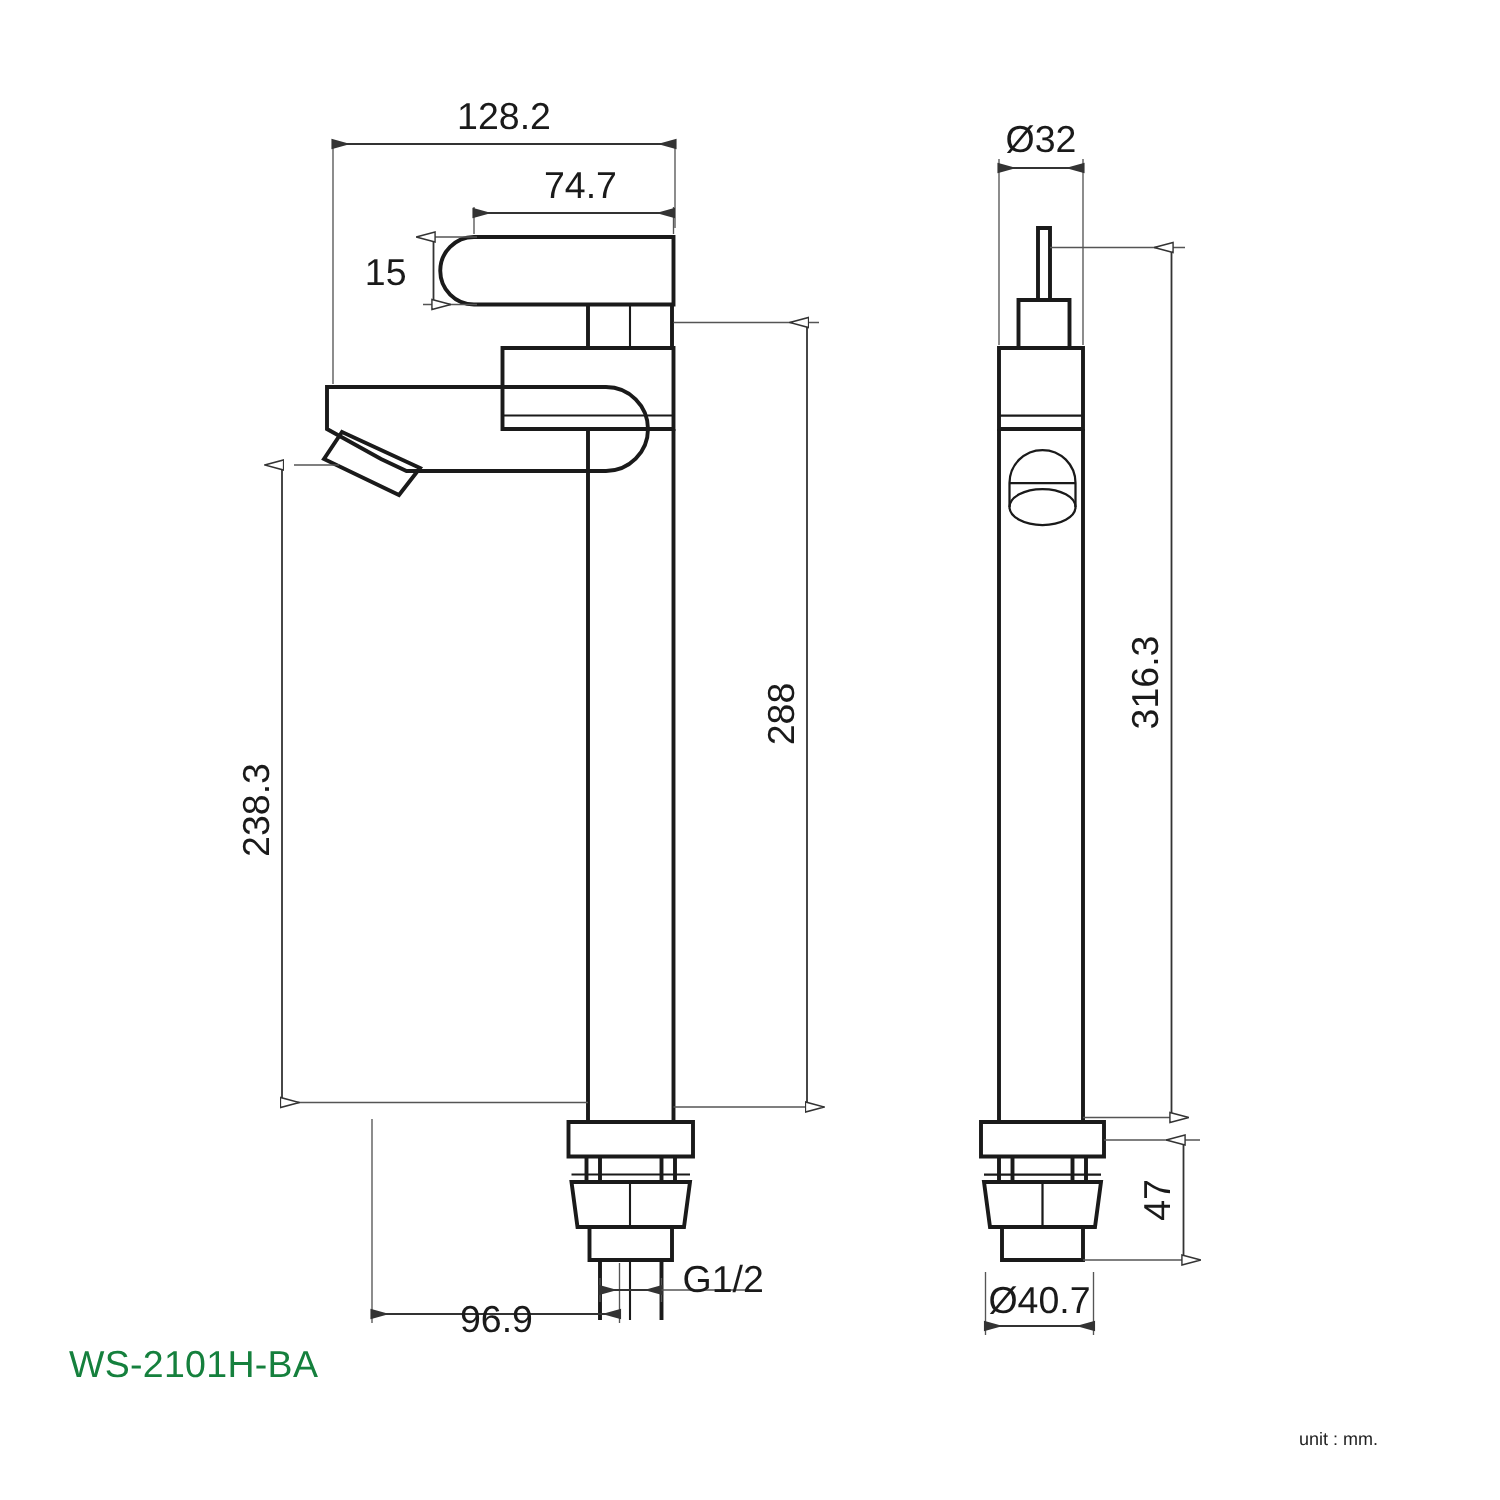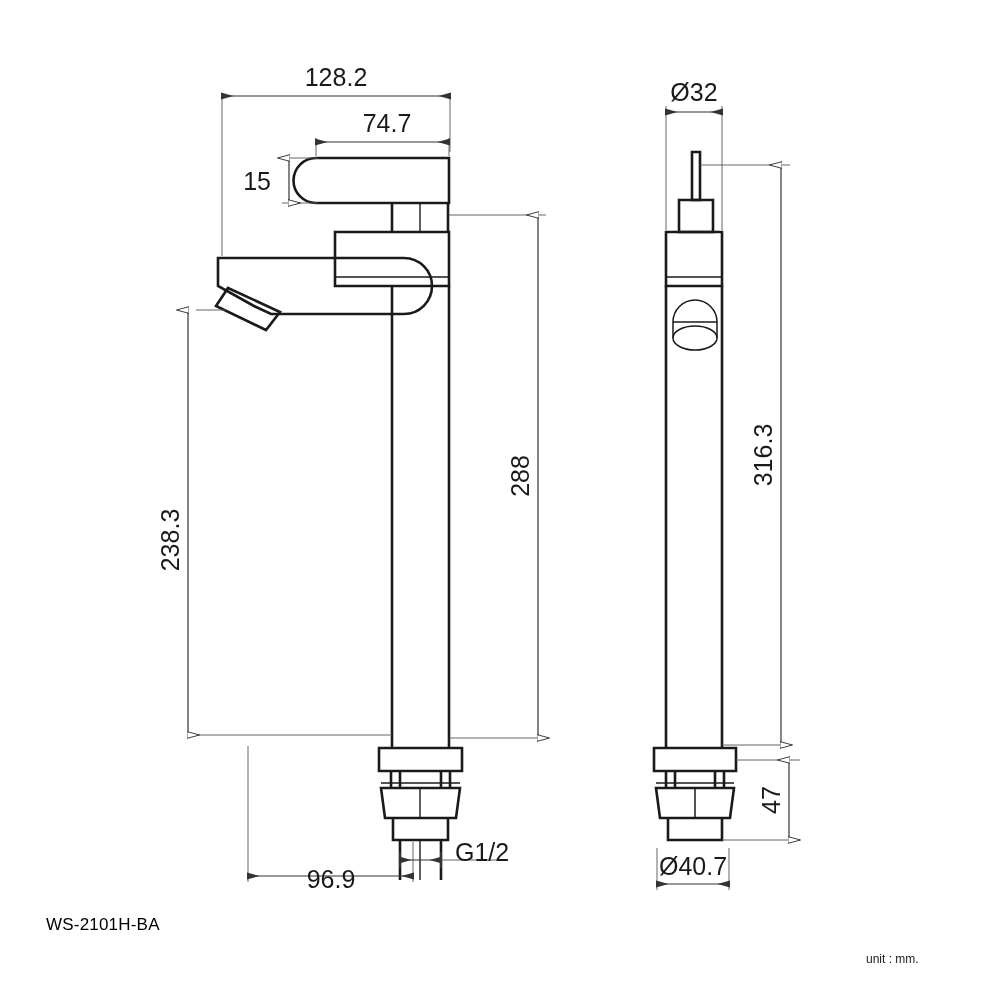--- a/index.html
+++ b/index.html
@@ -29,24 +29,24 @@
     height: 1000px;
     display: block;
   }
   .caption {
     position: absolute;
     font-family: "Liberation Sans", sans-serif;
     white-space: nowrap;
   }
   #model-label {
     left: 46px;
-    top: 915px;
-    font-size: 17px;
+    top: 896px;
+    font-size: 25px;
     letter-spacing: 0.2px;
-    color: #000000;
+    color: #15803d;
   }
   #unit-label {
     left: 866px;
     top: 952px;
     font-size: 12px;
     color: #222222;
   }
 </style>
 </head>
 <body>

